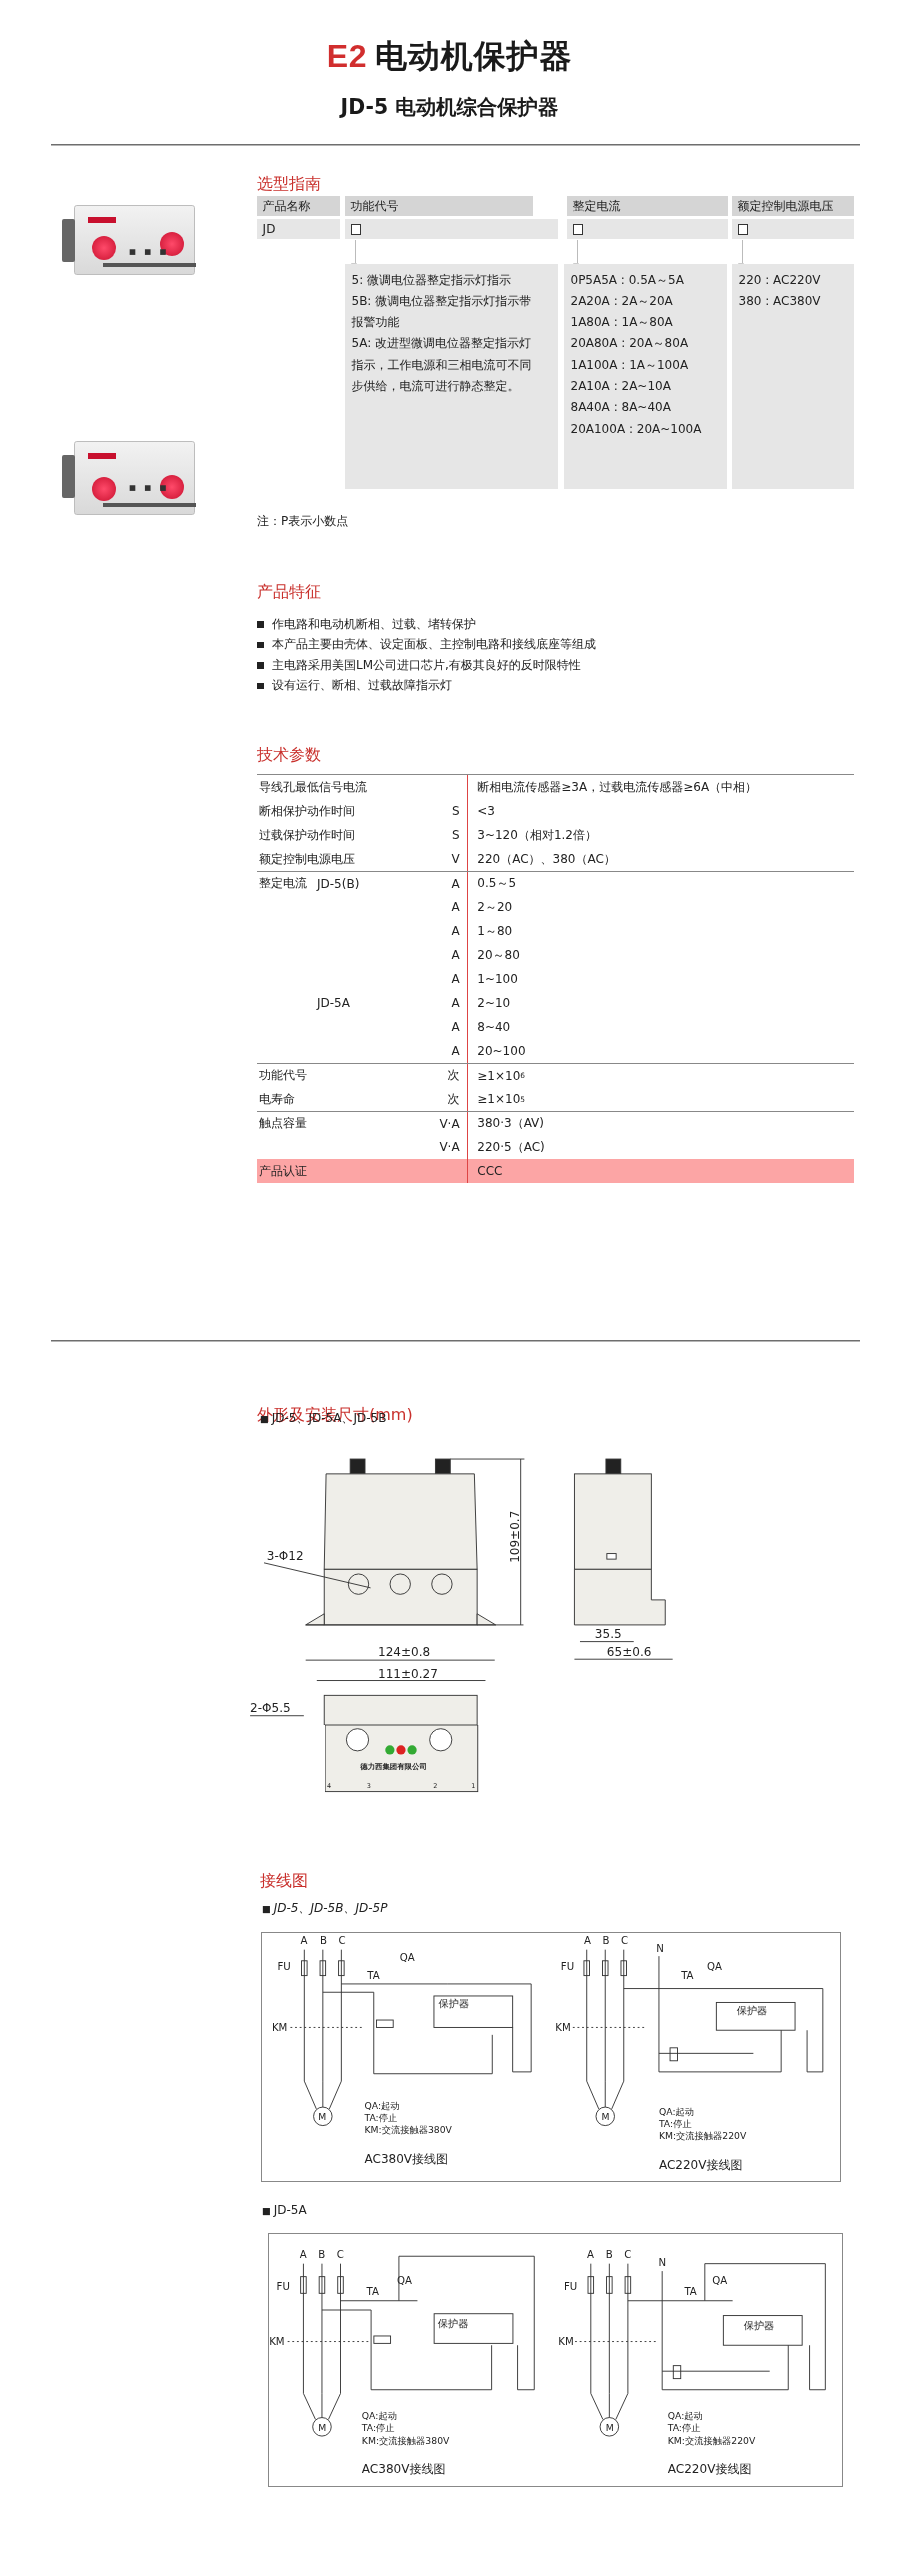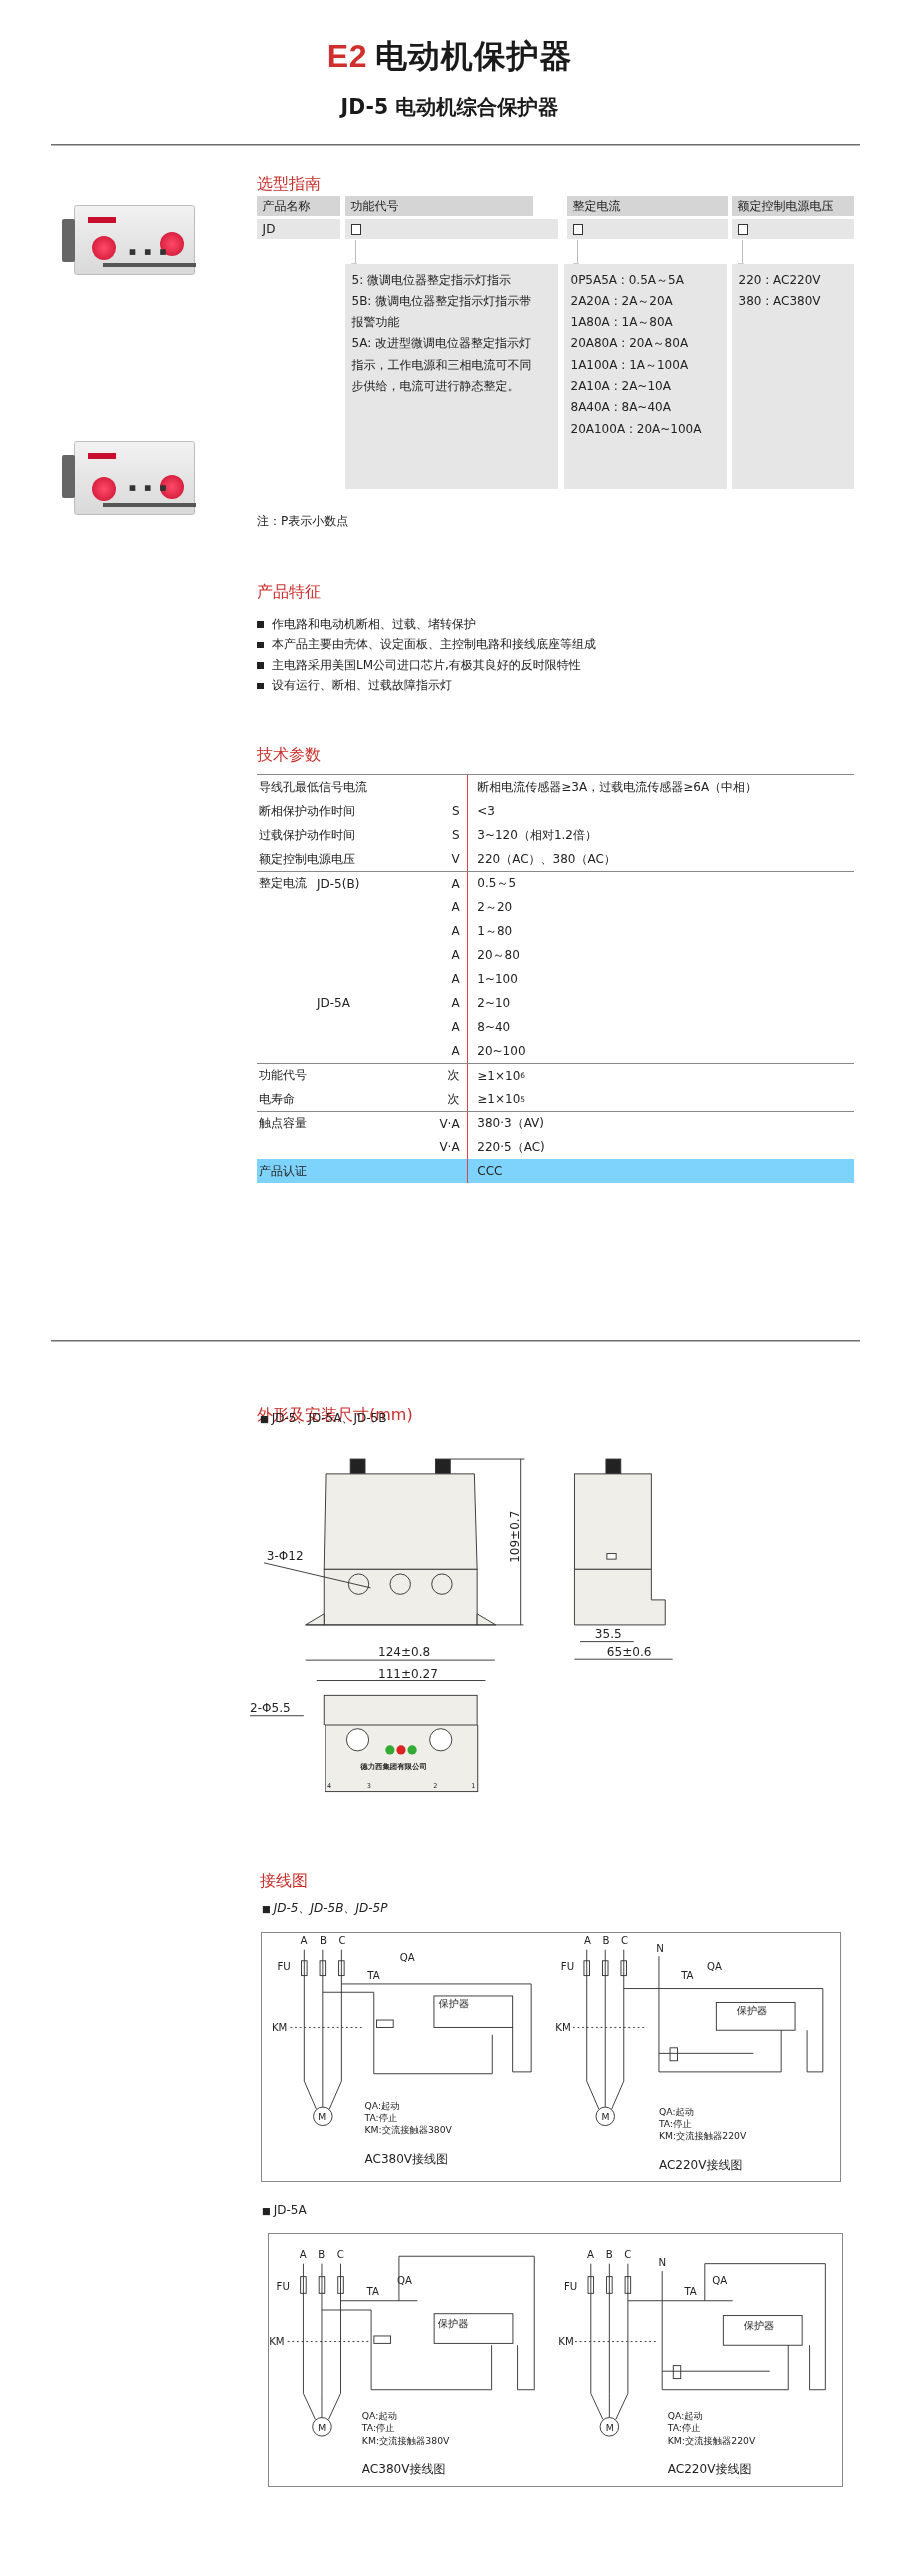--- a/index.html
+++ b/index.html
@@ -28,21 +28,21 @@
   .prod-img .strip { position: absolute; left: 28px; bottom: 7.4px; width: 93px; height: 3.7px; background: #555; }
 
   
   .bullet-list li { list-style: none; font-size: 12px; line-height: 20.4px; padding-left: 15px; position: relative; }
   .bullet-list li::before { content: ""; position: absolute; left: 0; top: 7.4px; width: 6.5px; height: 6.5px; background: #222; }
 
   
   .tt { position: absolute; left: 257px; top: 774px; width: 597px; border-top: 1.9px solid #888; }
   .tt-row { display: flex; height: 24px; align-items: center; font-size: 12px; }
   .tt-row.sep { border-top: 1.9px solid #888; }
-  .tt-row.gray { background: #7dd3fc; }
+  .tt-row.gray { background: #fca5a5; }
   .tt-l { width: 210px; position: relative; height: 100%; display: flex; align-items: center; padding-left: 1.9px; text-align: center; }
   .tt-l .name { position: absolute; left: 1.9px; }
   .tt-l .model { position: absolute; left: 60px; }
   .tt-l .unit { position: absolute; right: 7.4px; }
   .tt-r { flex: 1; height: 100%; display: flex; align-items: center; padding-left: 9.3px; border-left: 0.9px solid #d44; }
   sup { font-size: 7.4px; }
 
   .bul { font-size: 12px; }
   .bul::before { content: "■ "; font-size: 9.3px; }
 

